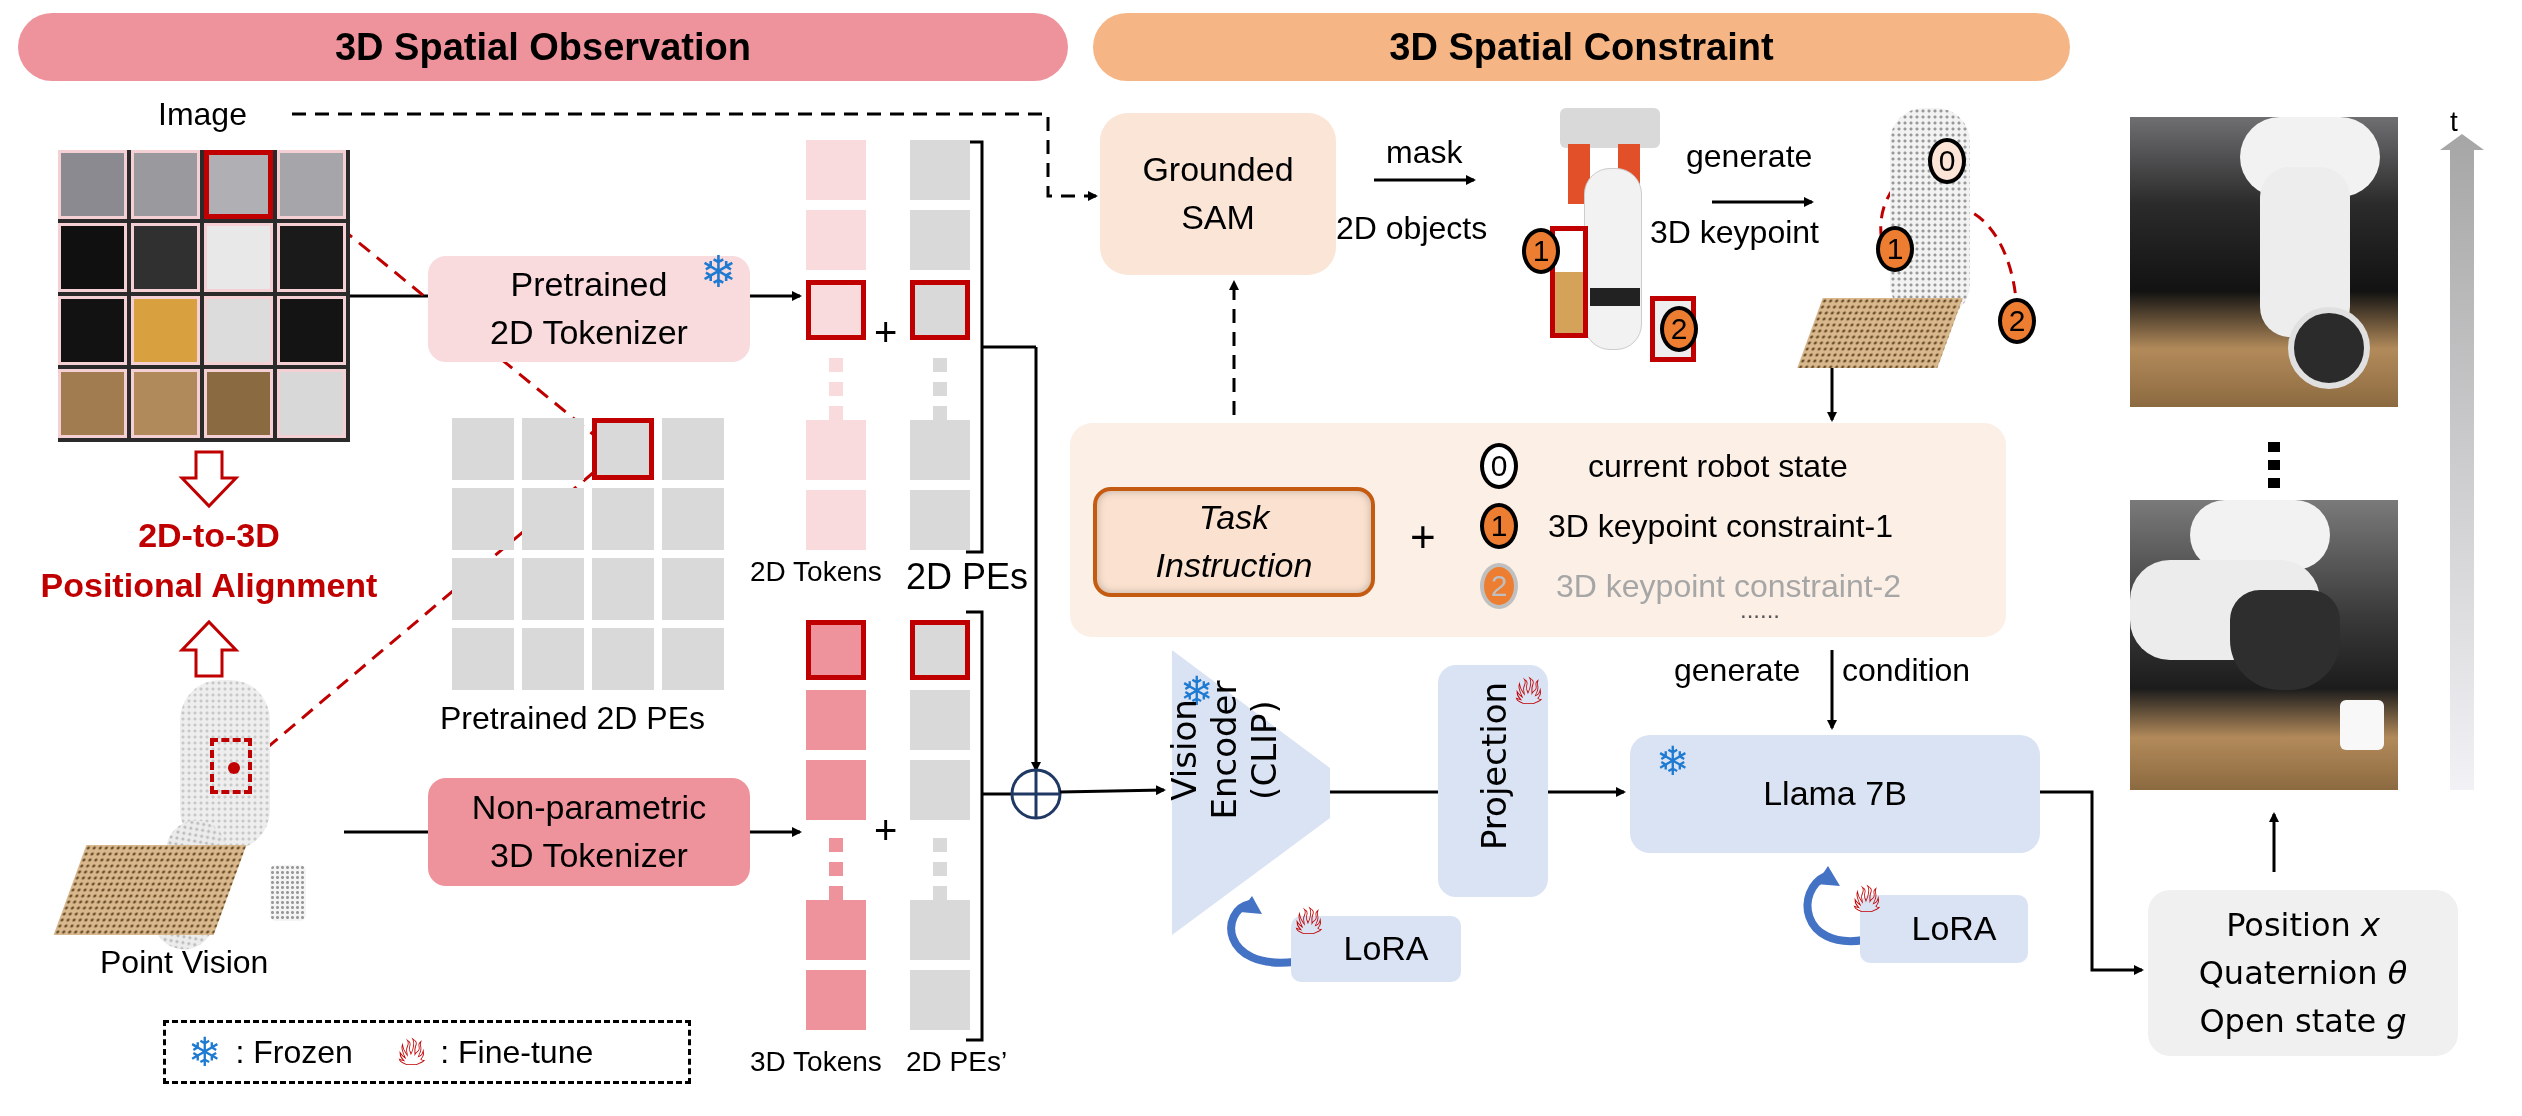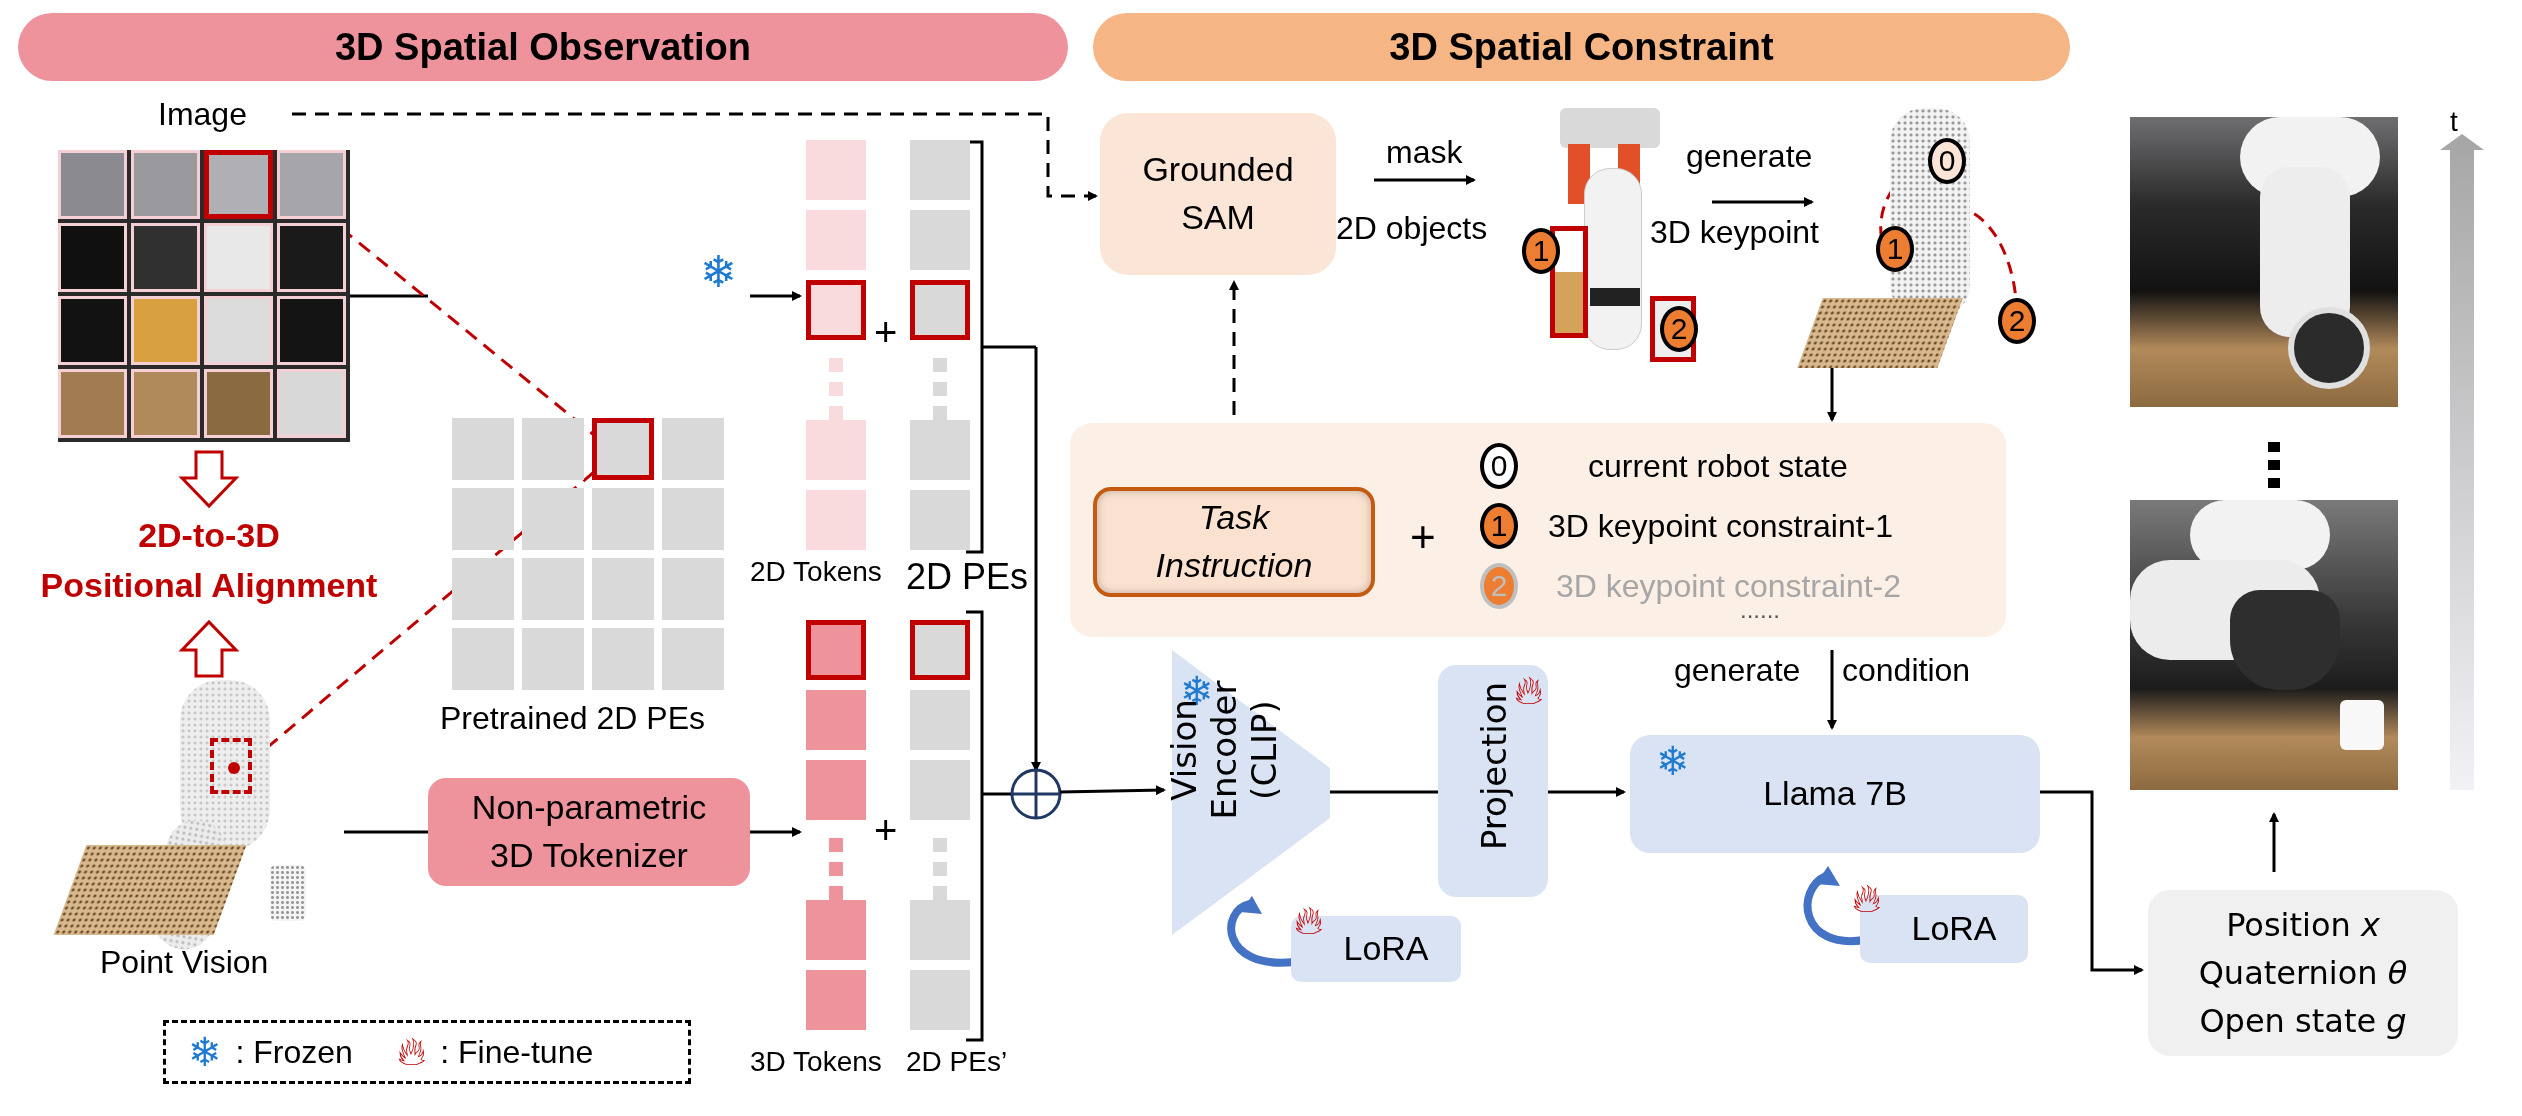--- a/index.html
+++ b/index.html
@@ -112,20 +112,24 @@
       <div class="cell" style="left: 0px; top: 146px; width: 69px; height: 69px; background: rgb(18, 18, 18); border: 3px solid rgb(244, 207, 211); box-sizing: border-box;"></div>
       <div class="cell" style="left: 73px; top: 146px; width: 69px; height: 69px; background: rgb(217, 160, 64); border: 3px solid rgb(244, 207, 211); box-sizing: border-box;"></div>
       <div class="cell" style="left: 146px; top: 146px; width: 69px; height: 69px; background: rgb(220, 220, 220); border: 3px solid rgb(244, 207, 211); box-sizing: border-box;"></div>
       <div class="cell" style="left: 219px; top: 146px; width: 69px; height: 69px; background: rgb(20, 20, 20); border: 3px solid rgb(244, 207, 211); box-sizing: border-box;"></div>
       <div class="cell" style="left: 0px; top: 219px; width: 69px; height: 69px; background: rgb(160, 124, 80); border: 3px solid rgb(244, 207, 211); box-sizing: border-box;"></div>
       <div class="cell" style="left: 73px; top: 219px; width: 69px; height: 69px; background: rgb(176, 138, 90); border: 3px solid rgb(244, 207, 211); box-sizing: border-box;"></div>
       <div class="cell" style="left: 146px; top: 219px; width: 69px; height: 69px; background: rgb(138, 106, 64); border: 3px solid rgb(244, 207, 211); box-sizing: border-box;"></div>
       <div class="cell" style="left: 219px; top: 219px; width: 69px; height: 69px; background: rgb(216, 216, 216); border: 3px solid rgb(244, 207, 211); box-sizing: border-box;"></div>
     </div>
 
+  <div class="box" style="left:428px;top:256px;width:322px;height:106px;background:#f9dadd;border-radius:18px;">
+    <span>Pretrained</span>
+    <span>2D Tokenizer</span>
+  </div>
   <div class="abs" style="left:700px;top:246px;font-size:44px;color:#1f7ad1;">❄</div>
 
   <div class="abs" id="pegrid" style="left:452px;top:418px;width:280px;height:272px;">
       <div class="pe" style="left: 0px; top: 0px;"></div>
       <div class="pe" style="left: 70px; top: 0px;"></div>
       <div class="pe" style="left: 140px; top: 0px; box-sizing: border-box; border: 5px solid rgb(192, 0, 0);"></div>
       <div class="pe" style="left: 210px; top: 0px;"></div>
       <div class="pe" style="left: 0px; top: 70px;"></div>
       <div class="pe" style="left: 70px; top: 70px;"></div>
       <div class="pe" style="left: 140px; top: 70px;"></div>

